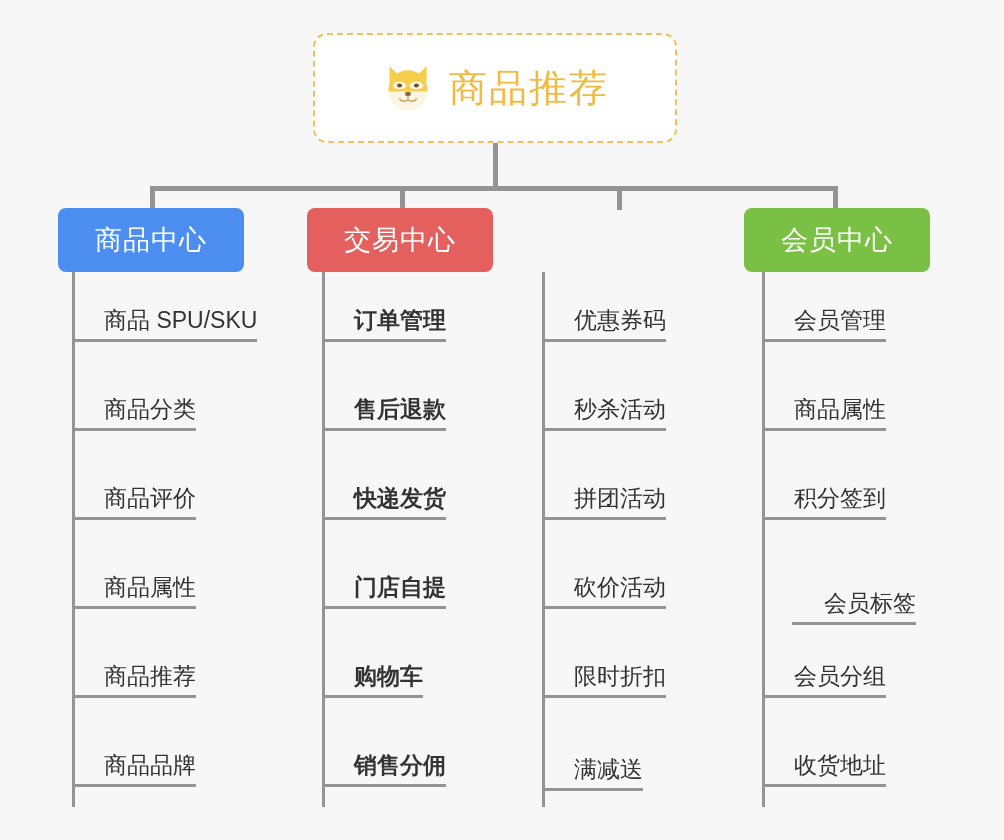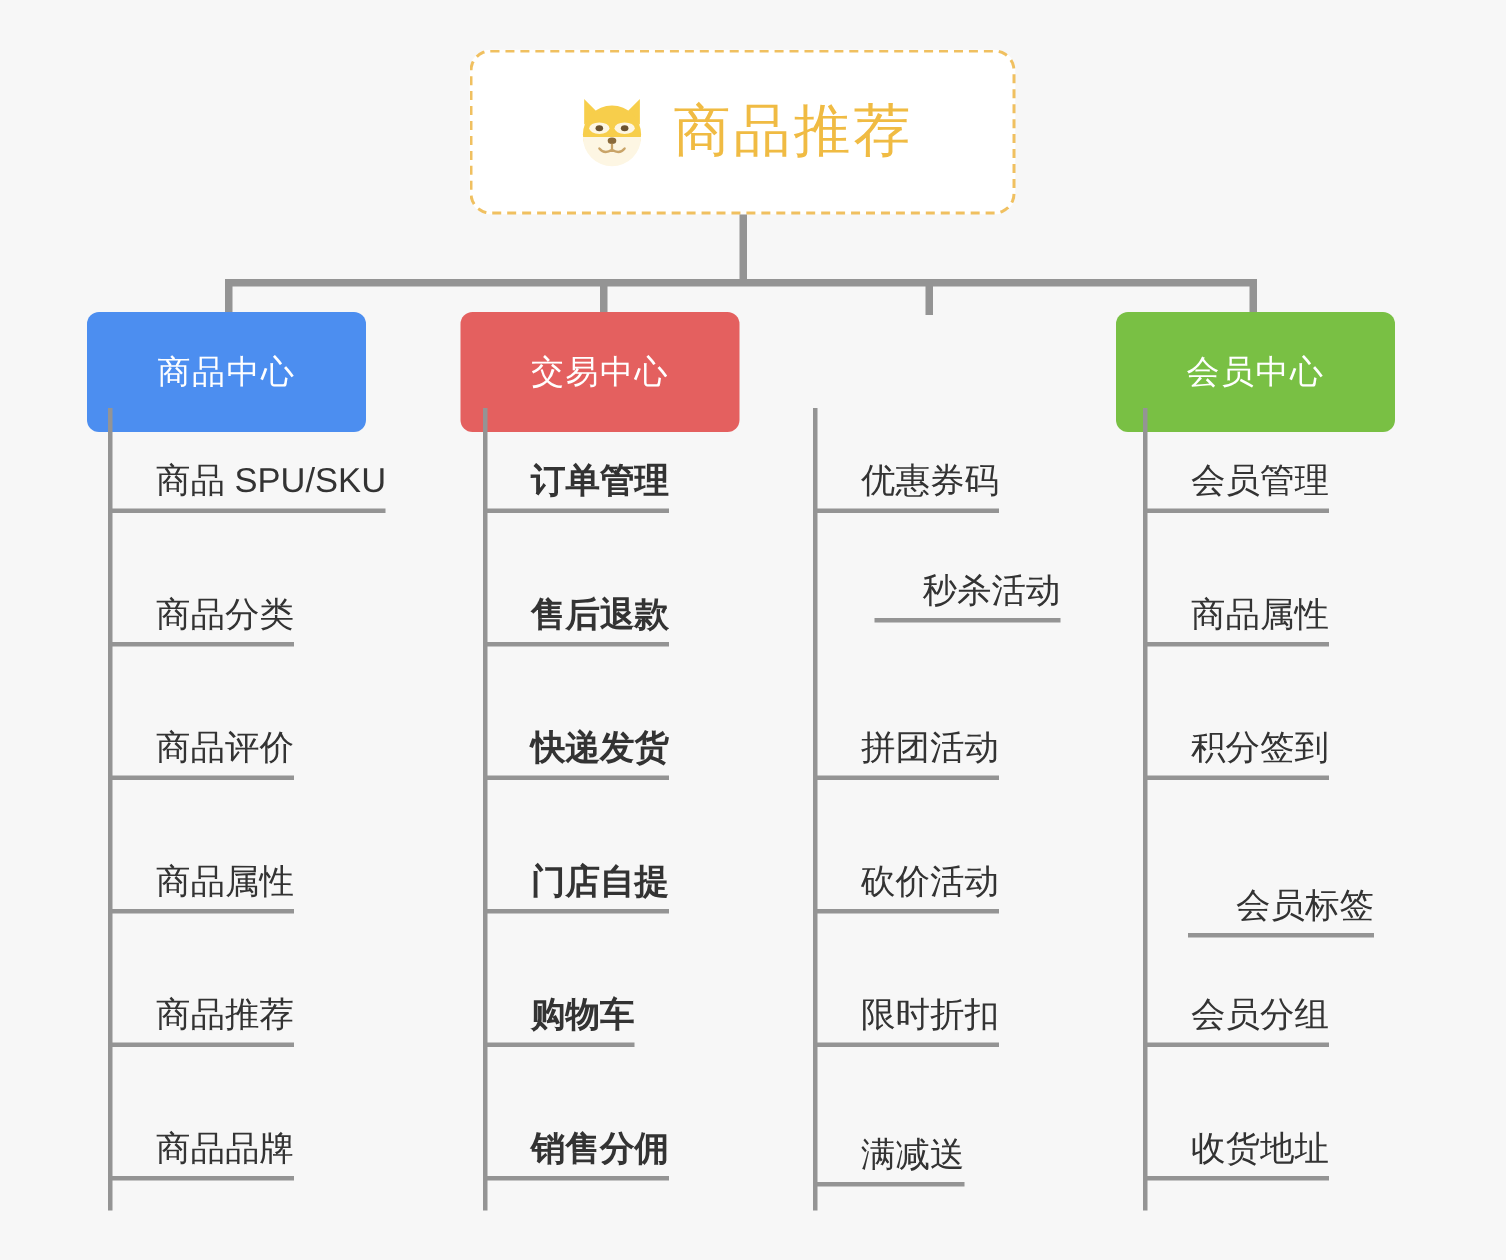--- a/index.html
+++ b/index.html
@@ -54,27 +54,27 @@
   .conn-drop      { top: 186px;  width: 5px;  height: 24px; }
   .conn-drop.c0   { left: 150px; }
   .conn-drop.c1   { left: 400px; }
   .conn-drop.c2   { left: 617px; }
   .conn-drop.c3   { left: 833px; }
 
   
   .col-head {
     position: absolute;
     top: 208px;
-    height: 80px;
+    height: 64px;
     border-radius: 8px;
     display: flex;
     align-items: center;
     justify-content: center;
     color: #ffffff;
-    font-size: 22px;
+    font-size: 27px;
     letter-spacing: 1px;
     white-space: nowrap;
   }
   .col-head.h0 { left: 58px;  width: 186px; background: #4c8ef0; }
   .col-head.h1 { left: 307px; width: 186px; background: #e4605f; }
   .col-head.h2 { left: 525px; width: 186px; background: #e9ab41; }
   .col-head.h3 { left: 744px; width: 186px; background: #79c044; }
 
   
   .col-spine {
@@ -187,21 +187,21 @@
       </div>
     <div class="leaf" style="top: 735px; border-bottom-color: rgb(148, 148, 148);">
         <span class="leaf-label">销售分佣</span>
       </div>
   </div>
 
   <div class="col2">
     <div class="leaf" style="top: 290px; border-bottom-color: rgb(148, 148, 148);">
         <span class="leaf-label">优惠券码</span>
       </div>
-    <div class="leaf" style="top: 363px; border-bottom-color: rgb(148, 148, 148); margin-left: 41px;">
+    <div class="leaf" style="top: 379px; border-bottom-color: rgb(148, 148, 148);">
         <span class="leaf-label">秒杀活动</span>
       </div>
     <div class="leaf" style="top: 468px; border-bottom-color: rgb(148, 148, 148);">
         <span class="leaf-label">拼团活动</span>
       </div>
     <div class="leaf" style="top: 557px; border-bottom-color: rgb(148, 148, 148);">
         <span class="leaf-label">砍价活动</span>
       </div>
     <div class="leaf" style="top: 646px; border-bottom-color: rgb(148, 148, 148);">
         <span class="leaf-label">限时折扣</span>

